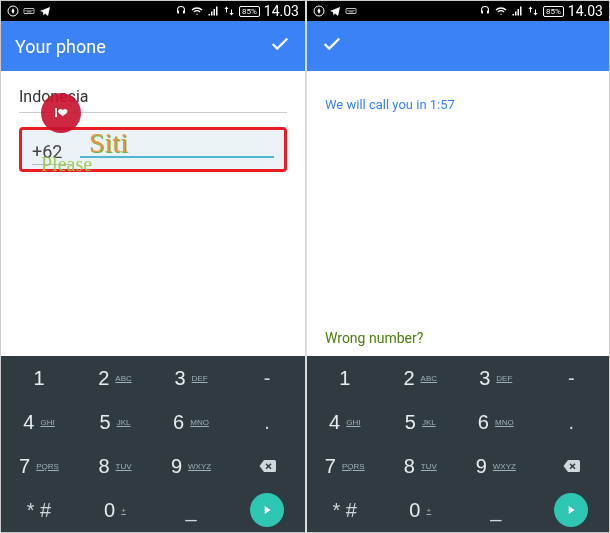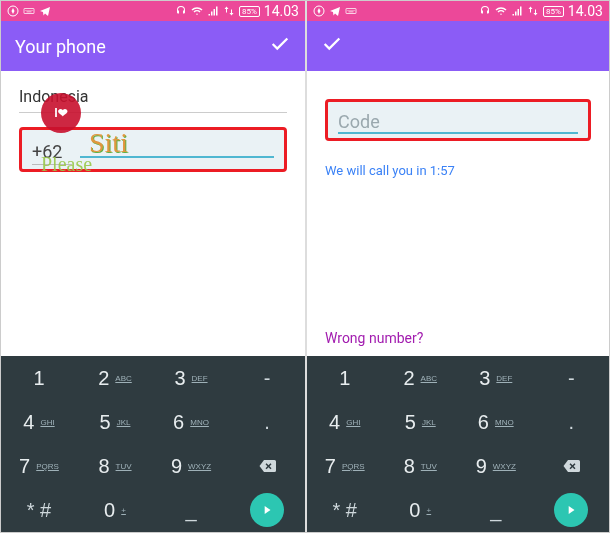--- a/index.html
+++ b/index.html
@@ -1,41 +1,41 @@
 <!DOCTYPE html>
 <html><head>
 <meta charset="utf-8">
 <style>
   * { box-sizing: border-box; margin: 0; padding: 0; }
   body { font-family: Roboto, Arial, sans-serif; background: #fff; }
   .container { display: flex; width: 610px; height: 533px; border: 1px solid #ccc; }
   .screen { width: 304px; display: flex; flex-direction: column; background: #fff; position: relative; }
   .screen + .screen { border-left: 2px solid #ddd; }
 
-  .statusbar { background: #ec4899; height: 20px; display: flex; align-items: center; justify-content: space-between; padding: 0 6px; color: #fff; font-size: 10px; }
+  .statusbar { background: #000000; height: 20px; display: flex; align-items: center; justify-content: space-between; padding: 0 6px; color: #fff; font-size: 10px; }
   .status-left, .status-right { display: flex; align-items: center; gap: 4px; }
   .status-right span { font-size: 14px; }
   .sicon { width: 12px; height: 12px; display: inline-block; }
 
-  .header { background: #8b5cf6; height: 50px; display: flex; align-items: center; justify-content: space-between; padding: 0 14px; }
+  .header { background: #3b82f6; height: 50px; display: flex; align-items: center; justify-content: space-between; padding: 0 14px; }
   .header-title { color: #fff; font-size: 18px; font-weight: 400; }
   .check { color: #fff; font-size: 22px; }
 
   .content { flex: 1; padding: 16px 18px 8px; display: flex; flex-direction: column; position: relative; }
   .country { font-size: 16px; color: #333; padding-bottom: 6px; border-bottom: 1px solid #ccc; margin-bottom: 14px; }
   .input-highlight { border: 3px solid #ec1c24; border-radius: 4px; background: #eaf2f5; padding: 8px 10px 4px; display: flex; align-items: baseline; gap: 8px; margin-bottom: 12px; }
   .cc { font-size: 18px; color: #444; padding-bottom: 2px; border-bottom: 1px solid #bbb; min-width: 40px; }
   .phone-line { flex: 1; border-bottom: 2px solid #4fb7d1; height: 20px; }
   .code-line { flex: 1; border-bottom: 2px solid #4fb7d1; height: 24px; display: flex; align-items: center; }
   .code-ph { color: #9aa8ae; font-size: 18px; }
   .info { font-size: 13px; color: #888; line-height: 1.4; }
   .info2 { font-size: 13px; color: #3b82f6; margin-top: 10px; }
   .phonenum { color: #777; }
   .blurred { filter: blur(2px); letter-spacing: 1px; }
-  .wrong { color: #a21caf; font-size: 14px; position: absolute; bottom: 10px; left: 18px; }
+  .wrong { color: #4d7c0f; font-size: 14px; position: absolute; bottom: 10px; left: 18px; }
 
   .keypad { background: #2f3b40; display: grid; grid-template-columns: repeat(4, 1fr); grid-template-rows: repeat(4, 1fr); height: 176px; }
   .key { display: flex; align-items: center; justify-content: center; gap: 4px; color: #e8edef; border: 0; background: transparent; }
   .key .num { font-size: 20px; font-weight: 300; }
   .key .letters { font-size: 8px; color: #9fb1b8; margin-left: 2px; text-decoration: underline; }
   .key.util { color: #cfd8dc; font-size: 18px; }
   .backspace { width: 24px; height: 18px; }
   .go { width: 34px; height: 34px; border-radius: 50%; background: #2cc6b2; display: flex; align-items: center; justify-content: center; }
   .go svg { width: 14px; height: 14px; fill: #fff; }
 
@@ -217,25 +217,20 @@
 
     <div class="header">
       <span class="check">
         <svg width="22" height="22" viewBox="0 0 24 24" fill="none" stroke="#fff" stroke-width="2.5">
             <path d="M4 12l5 5L20 6"></path>
           </svg>
       </span>
     </div>
 
     <div class="content">
-      <div class="input-highlight" style="margin-top:12px;">
-        <span class="code-line">
-          <span class="code-ph">Code</span>
-        </span>
-      </div>
       <div class="info2">We will call you in 1:57</div>
       <a class="wrong">Wrong number?</a>
     </div>
 
     <div class="keypad">
         <button class="key">
           <span class="num">1</span>
         </button>
         <button class="key">
           <span class="num">2</span>

